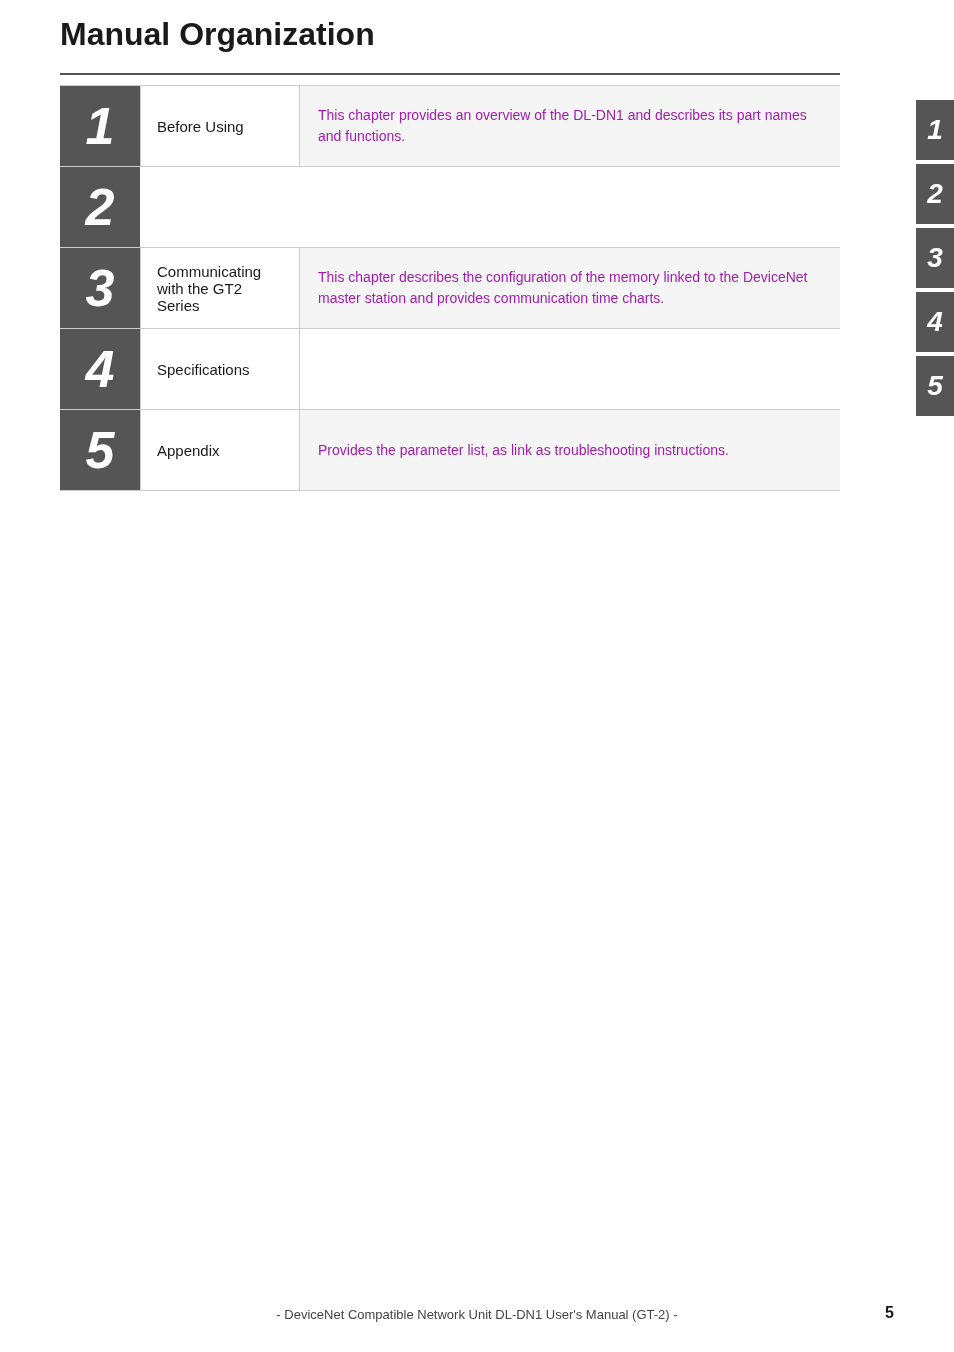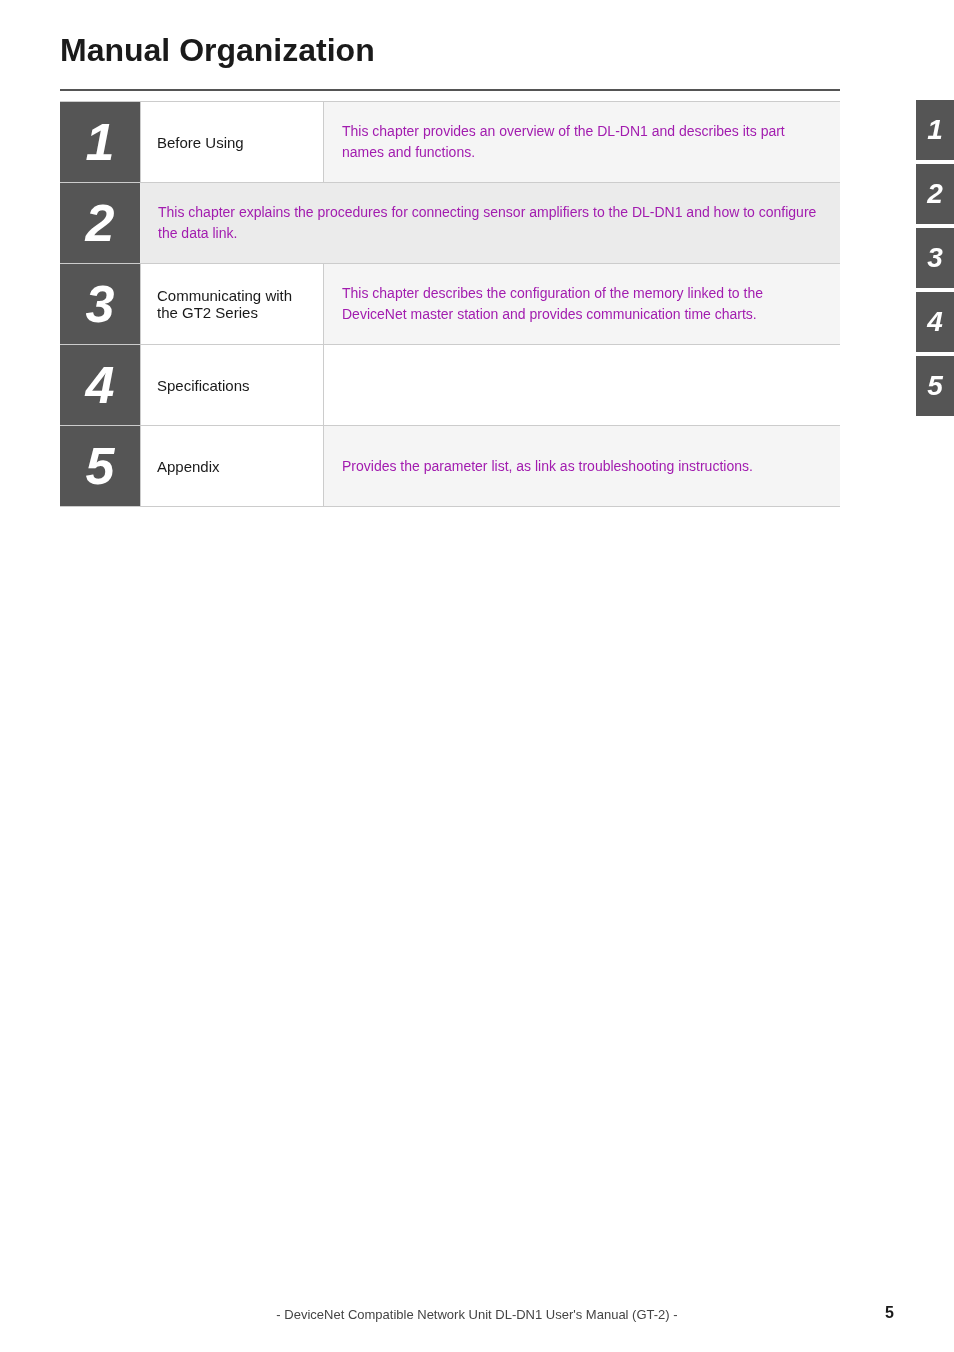--- a/index.html
+++ b/index.html
@@ -10,21 +10,21 @@
 
     body {
       width: 954px;
       min-height: 1352px;
       background: #ffffff;
       font-family: Arial, sans-serif;
       position: relative;
     }
 
     .page-content {
-      padding: 32px 60px 60px 60px;
+      padding: 16px 60px 60px 60px;
       max-width: 900px;
     }
 
     .page-title {
       font-size: 32px;
       font-weight: bold;
       color: #1a1a1a;
       margin-bottom: 20px;
     }
 
@@ -58,21 +58,21 @@
       display: flex;
       align-items: center;
       justify-content: center;
       font-size: 52px;
       font-weight: bold;
       font-style: italic;
       flex-shrink: 0;
     }
 
     .title-cell {
-      width: 184px;
+      width: 160px;
       padding: 14px 16px;
       font-size: 15px;
       color: #1a1a1a;
       display: flex;
       align-items: center;
       border-right: 1px solid #ccc;
       border-left: 1px solid #ccc;
       flex-shrink: 0;
     }
 
@@ -148,21 +148,20 @@
 
   <div class="toc-table">
 
   <div class="toc-row">
         <div class="num-cell">1</div>
         <div class="title-cell">Before Using</div>
         <div class="desc-cell">This chapter provides an overview of the DL-DN1 and describes its part names and functions.</div>
       </div>
       <div class="toc-row">
         <div class="num-cell">2</div>
-        <div class="desc-cell">This chapter explains the procedures for connecting sensor amplifiers to the DL-DN1 and how to configure the data link.</div>
       </div>
       <div class="toc-row">
         <div class="num-cell">3</div>
         <div class="title-cell">Communicating with the GT2 Series</div>
         <div class="desc-cell">This chapter describes the configuration of the memory linked to the DeviceNet master station and provides communication time charts.</div>
       </div>
       <div class="toc-row">
         <div class="num-cell">4</div>
         <div class="title-cell">Specifications</div>
       </div>

